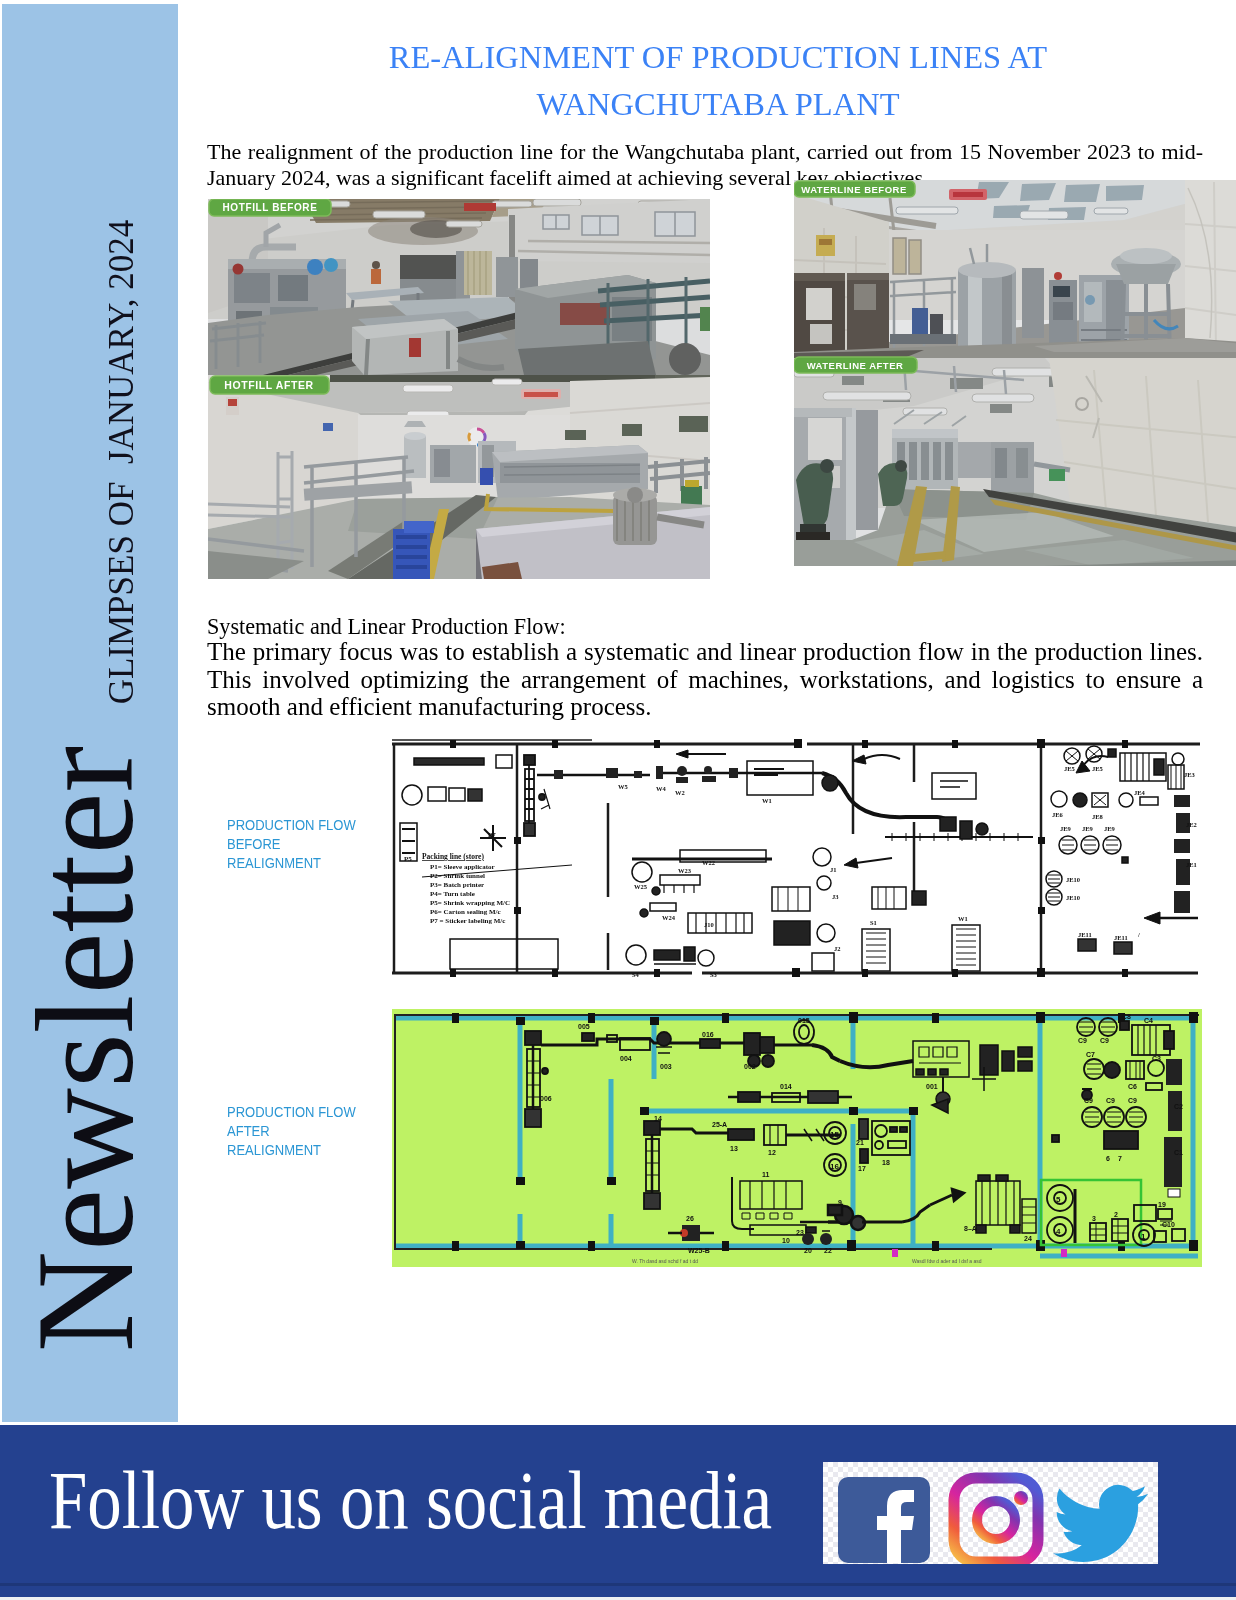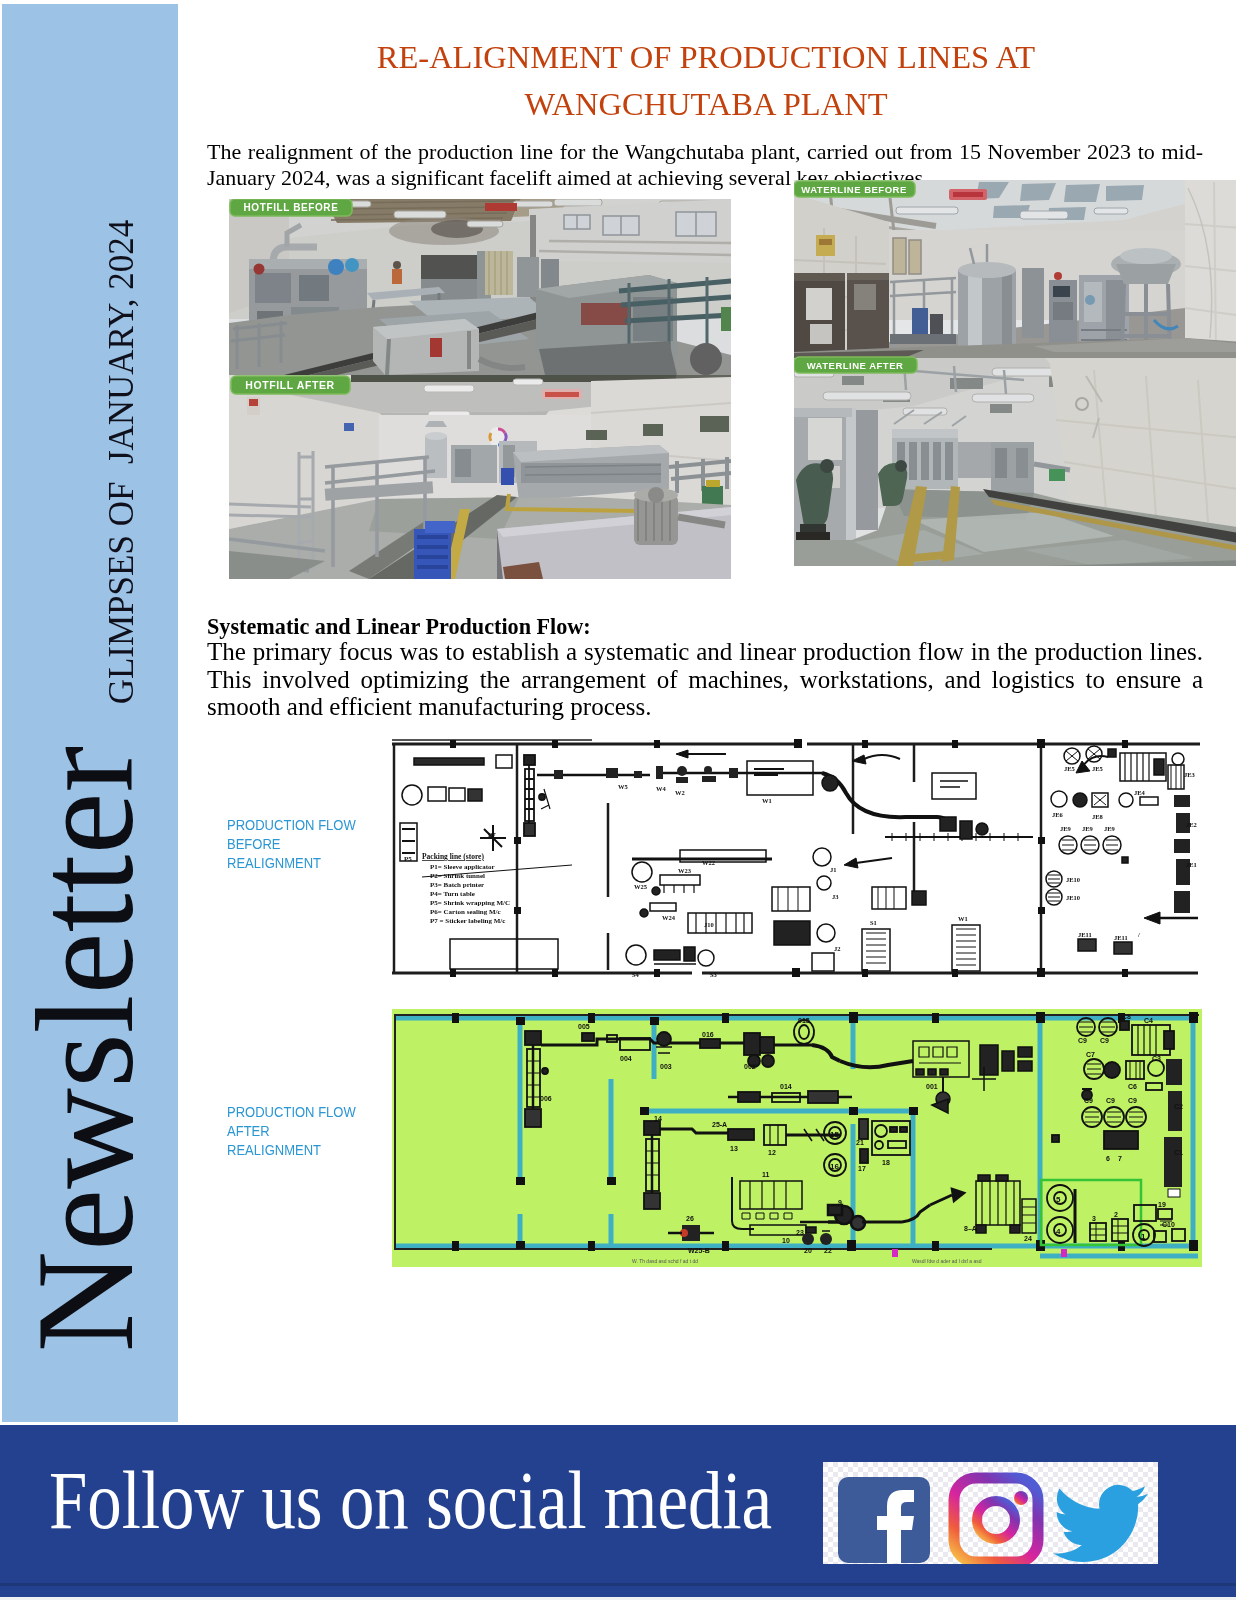--- a/index.html
+++ b/index.html
@@ -17,31 +17,31 @@
        transform:rotate(-90deg);font-family:'Liberation Serif',serif;font-size:140px;
        color:#0d0d14;text-align:center;line-height:150px;">Newsletter</div>
 </div>
 
 <div class="abs" style="left:122px;top:462px;width:0;height:0;">
   <div style="position:absolute;left:-260px;top:-21px;width:520px;height:42px;
        transform:rotate(-90deg);font-family:'Liberation Serif',serif;font-size:35px;
        color:#10101c;text-align:center;line-height:42px;">GLIMPSES OF&nbsp; JANUARY, 2024</div>
 </div>
 
-<div class="abs" style="left:210px;top:34px;width:992px;text-align:center;
-     font-size:32.5px;color:#c2410c;line-height:47px;">
+<div class="abs" style="left:222px;top:34px;width:992px;text-align:center;
+     font-size:32.5px;color:#3b82f6;line-height:47px;">
   RE-ALIGNMENT OF PRODUCTION LINES AT<br>WANGCHUTABA PLANT
 </div>
 
 <div class="abs" style="left:207px;top:139px;width:996px;font-size:22px;line-height:26px;
      text-align:justify;color:#000;">
   The realignment of the production line for the Wangchutaba plant, carried out from 15 November 2023 to mid-January 2024, was a significant facelift aimed at achieving several key objectives.
 </div>
 
-<div class="abs" style="left:229px;top:199px;width:502px;height:380px;">
+<div class="abs" style="left:208px;top:199px;width:502px;height:380px;">
 <svg width="502" height="380" viewBox="0 0 502 380">
 
  <g>
   <rect x="0" y="0" width="502" height="120" fill="#eceae5"></rect>
   <polygon points="0,0 502,0 502,12 310,22 180,26 0,46" fill="#f2f1ed"></polygon>
   <polygon points="95,0 292,0 282,22 108,24" fill="#8f7f63"></polygon>
   <path d="M108 4 L286 2 M106 10 L282 8 M104 16 L278 14 M102 21 L274 19" stroke="#7a6b52" stroke-width="1.5" fill="none"></path>
   <polygon points="292,0 340,0 330,16 284,18" fill="#b9ab90"></polygon>
   <ellipse cx="215" cy="32" rx="55" ry="14" fill="#978d80" opacity="0.55"></ellipse>
   <ellipse cx="228" cy="30" rx="26" ry="9" fill="#5f574d" opacity="0.75"></ellipse>
@@ -419,21 +419,21 @@
   <text x="60" y="13" text-anchor="middle" font-family="Liberation Sans, sans-serif" font-size="9.5" font-weight="bold" fill="#ffffff" letter-spacing="0.5">WATERLINE BEFORE</text>
  </g>
 
  <g>
   <rect x="0" y="177" width="123" height="16" rx="5" fill="#5fa743" stroke="#7dbb5a" stroke-width="1.5"></rect>
   <text x="61" y="189" text-anchor="middle" font-family="Liberation Sans, sans-serif" font-size="9.5" font-weight="bold" fill="#ffffff" letter-spacing="0.5">WATERLINE AFTER</text>
  </g>
 </svg>
 </div>
 
-<div class="abs" style="left:207px;top:614px;width:996px;font-size:22.2px;font-weight:bold;color:#000;">
+<div class="abs" style="left:207px;top:614px;width:996px;font-size:22.2px;font-weight:normal;color:#000;">
   Systematic and Linear Production Flow:
 </div>
 
 <div class="abs" style="left:207px;top:638px;width:996px;font-size:25px;line-height:27.5px;
      text-align:justify;color:#000;">
   The primary focus was to establish a systematic and linear production flow in the production lines. This involved optimizing the arrangement of machines, workstations, and logistics to ensure a smooth and efficient manufacturing process.
 </div>
 
 <div class="abs" style="left:227px;top:815px;width:200px;font-family:'Liberation Sans',sans-serif;
      font-size:15.5px;line-height:19px;color:#2b96d4;transform:scaleX(0.84);transform-origin:left top;">PRODUCTION FLOW<br>BEFORE<br>REALIGNMENT</div>

